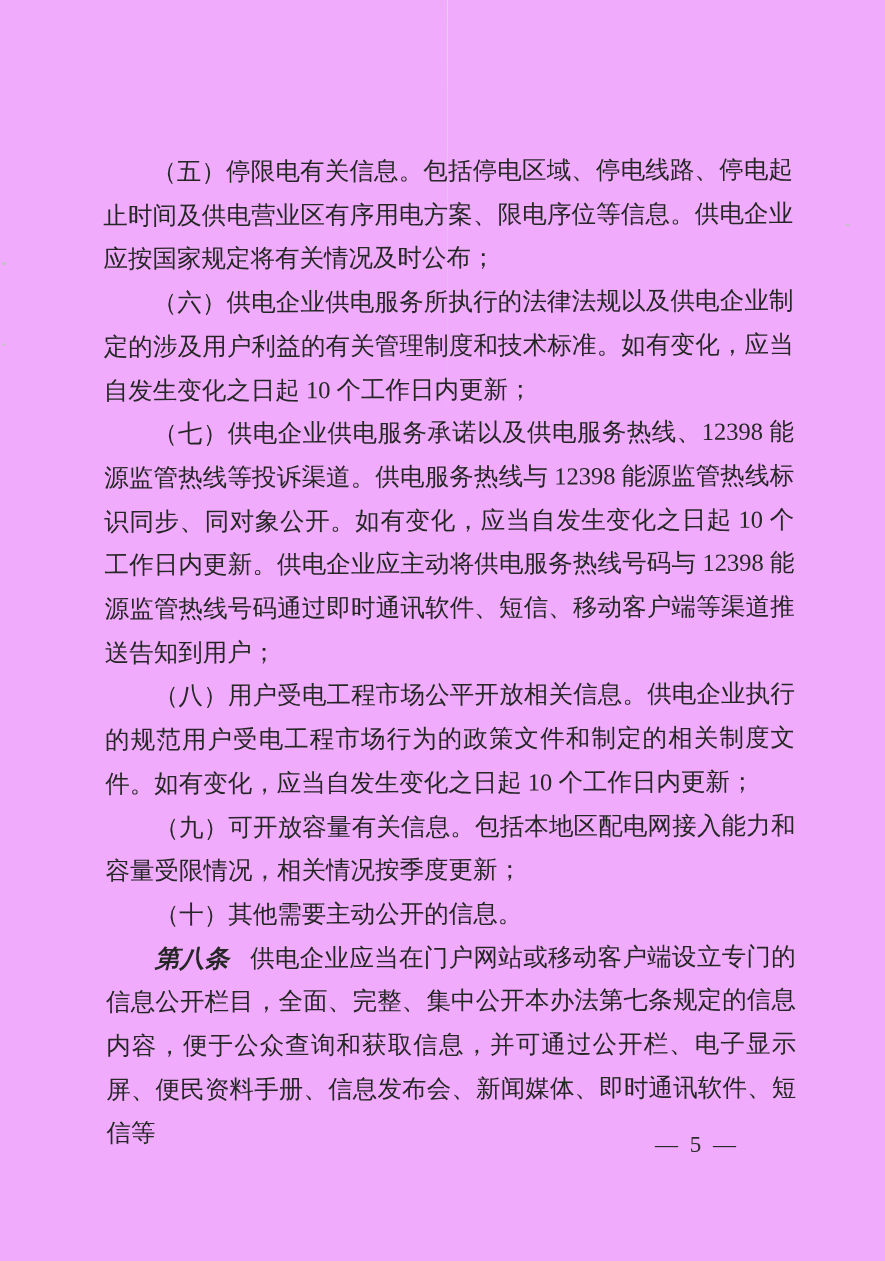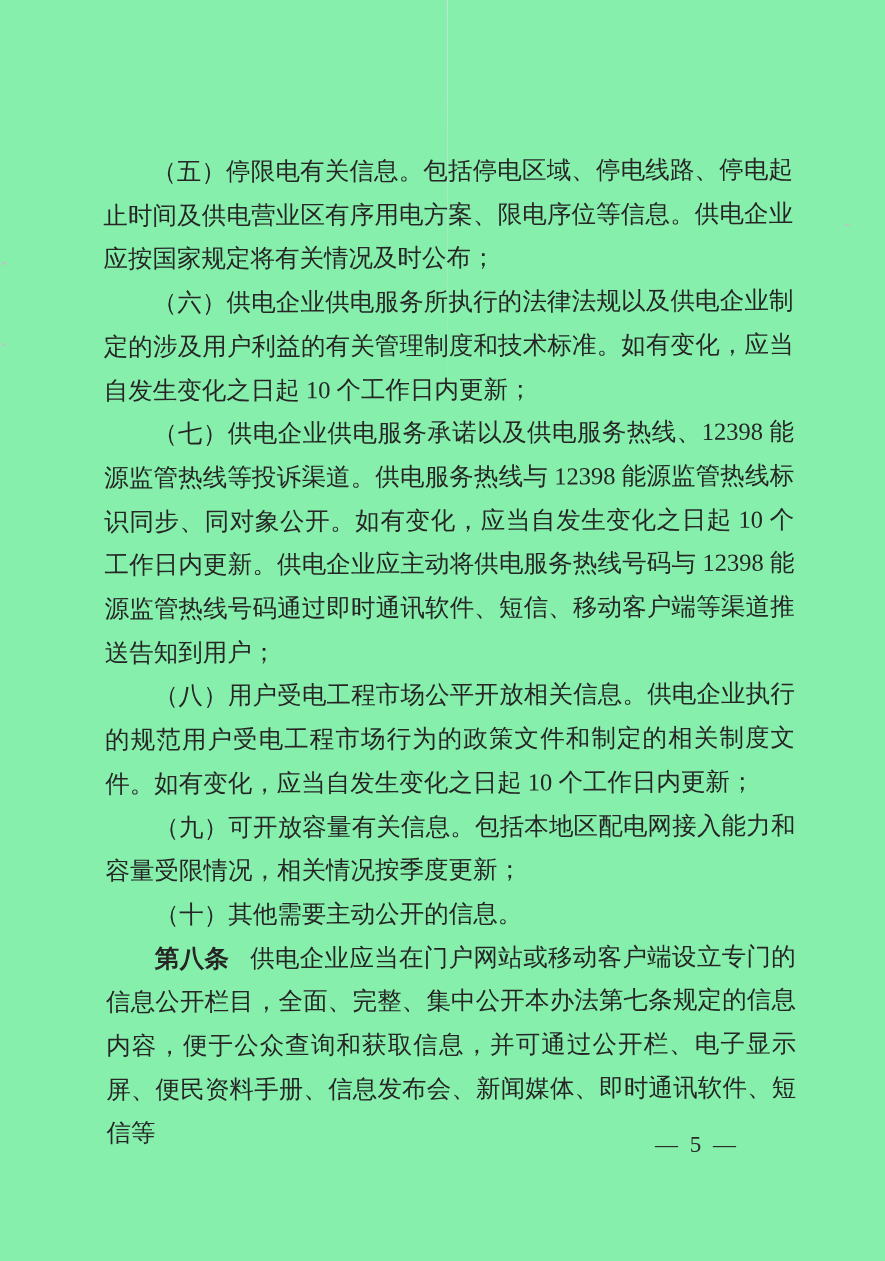--- a/index.html
+++ b/index.html
@@ -4,21 +4,21 @@
 <style>
   html, body {
     margin: 0;
     padding: 0;
     background: #ffffff;
   }
   .page {
     position: relative;
     width: 885px;
     height: 1261px;
-    background: #86efac;
+    background: #f0abfc;
     overflow: hidden;
     font-family: "Liberation Serif", "DejaVu Serif", serif;
   }
   .scan-crease {
     position: absolute;
     left: 447px;
     top: 0;
     width: 1px;
     height: 430px;
     background: linear-gradient(to bottom, #e0e0e0, rgba(224,224,224,0));
@@ -43,20 +43,21 @@
     transform-origin: top left;
   }
   .para {
     margin: 0;
     padding: 0;
     text-indent: 2em;
   }
   .article-lead {
     font-weight: bold;
     margin-right: 0.85em;
+    font-style: italic;
   }
   .pagenum {
     position: absolute;
     top: 1130px;
     right: 146px;
     font-size: 23px;
     line-height: 30px;
     color: #2a2a2a;
     letter-spacing: 3px;
     white-space: nowrap;

